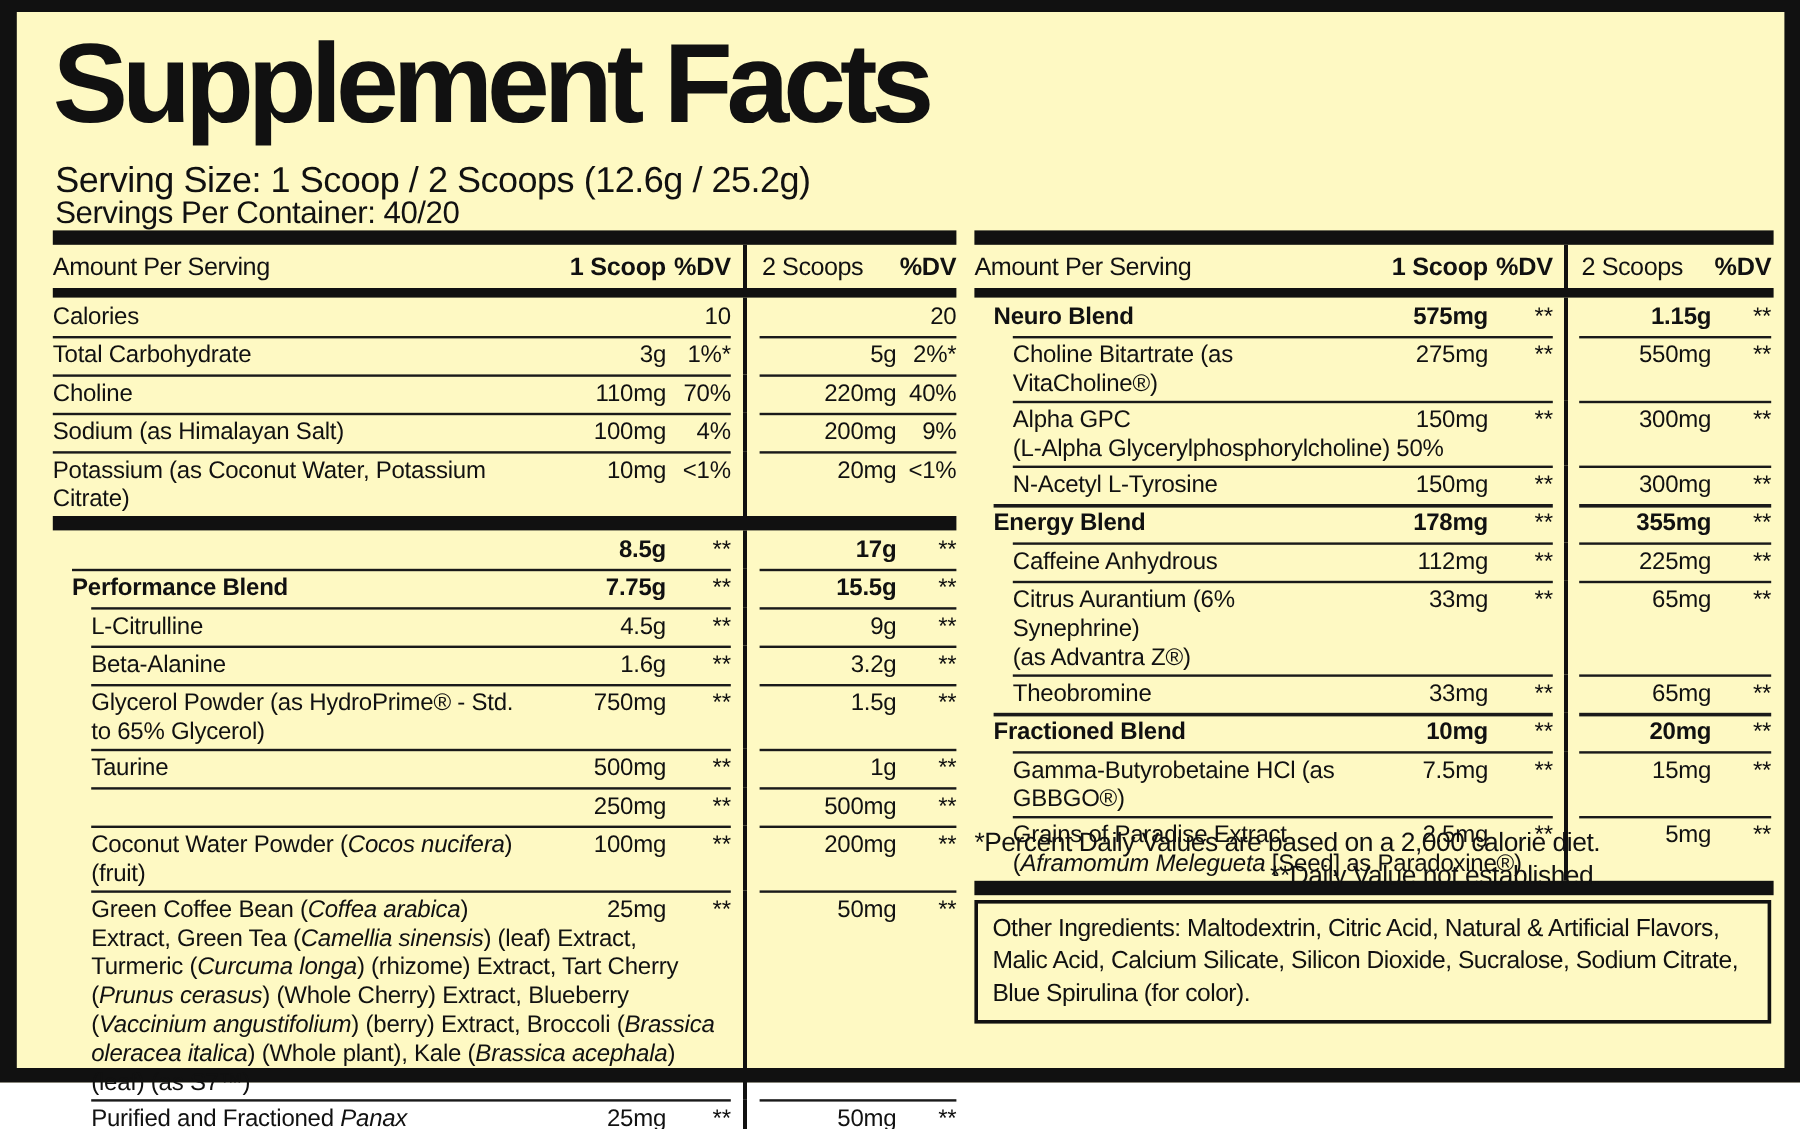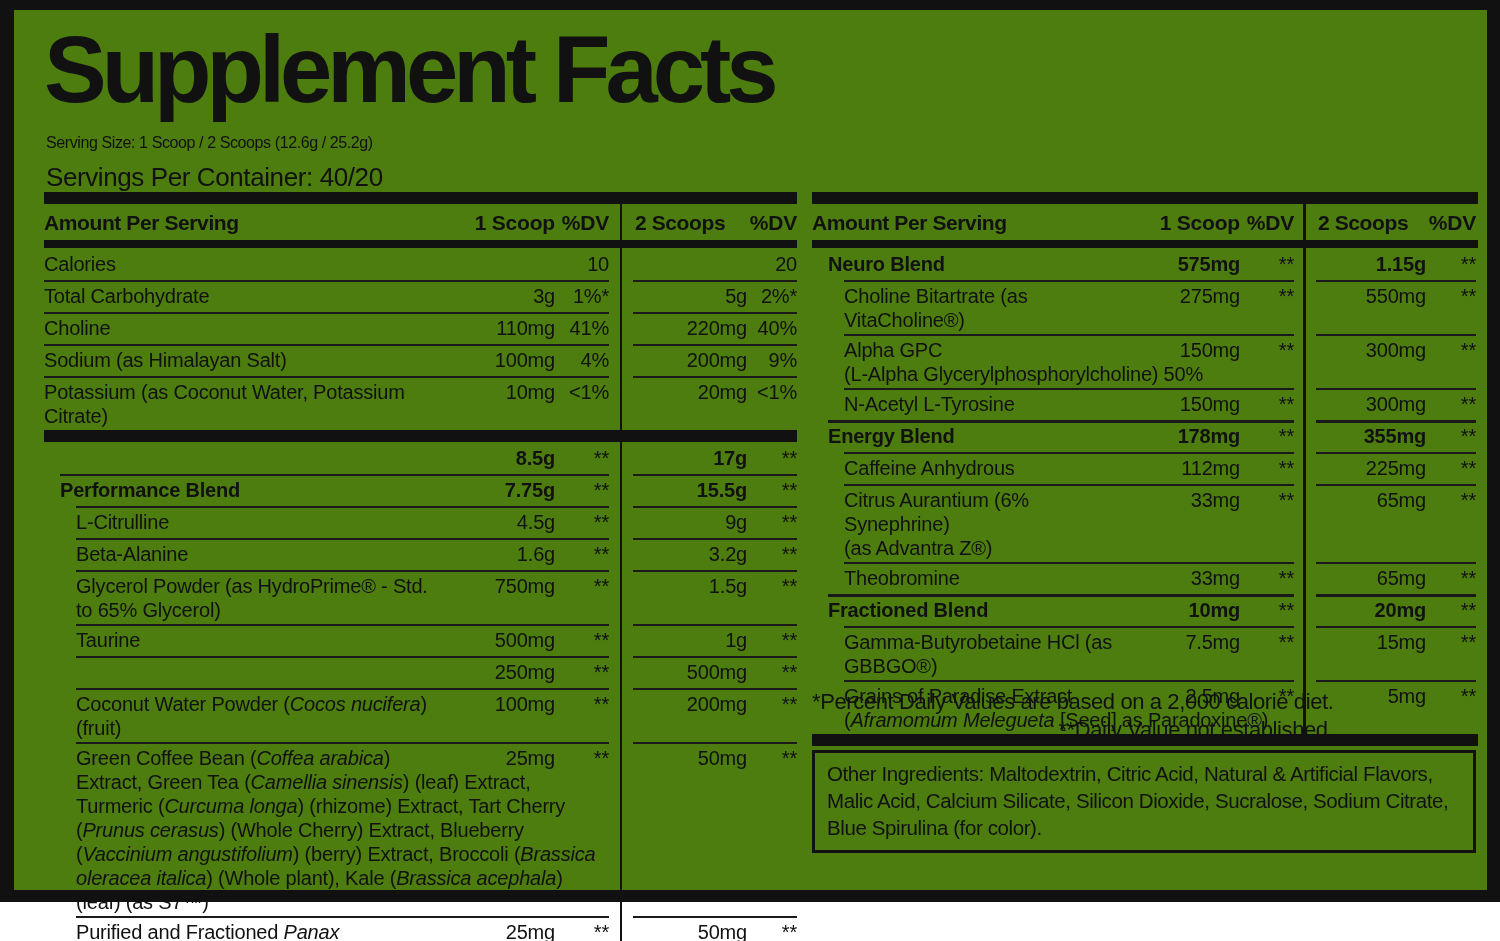--- a/index.html
+++ b/index.html
@@ -1,22 +1,22 @@
 <!DOCTYPE html>
 <html style="--ink: #111111; --rule: #1a1a1a; --muted: #9b9b9b;"><head>
 <meta charset="utf-8">
 <style>
   :root{ --ink:#111111; --rule:#1a1a1a; --muted:#9b9b9b; }
   *{margin:0;padding:0;box-sizing:border-box;}
   html,body{background:#fff;}
   body{font-family:"Liberation Sans","DejaVu Sans",sans-serif;color:var(--ink);width:1500px;height:941px;position:relative;overflow:hidden;letter-spacing:-0.2px;}
   .page{position:absolute;inset:0;background:#fff;}
-  .frame{position:absolute;left:0;top:0;width:1500px;height:902px;border-style:solid;border-color:var(--ink);border-width:10px 13px 12px 14px;background:#4d7c0f;}
+  .frame{position:absolute;left:0;top:0;width:1500px;height:902px;border-style:solid;border-color:var(--ink);border-width:10px 13px 12px 14px;background:#fef9c3;}
   .title{position:absolute;left:30px;top:12px;font-size:94px;line-height:1.02;font-weight:bold;letter-spacing:-5px;color:var(--ink);white-space:nowrap;}
-  .serv1{position:absolute;left:32px;top:124px;font-size:16px;letter-spacing:-0.4px;}
+  .serv1{position:absolute;left:32px;top:124px;font-size:30px;letter-spacing:-0.4px;}
   .serv2{position:absolute;left:32px;top:152px;font-size:26px;letter-spacing:-0.4px;}
 
   .ntable{position:absolute;top:182px;}
   #table-left{left:30px;width:753px;--c1:565px;--c2:24px;--c3:164px;}
   #table-right{left:798px;width:666px;--c1:482px;--c2:22px;--c3:160px;}
   .ntable .trow{display:grid;grid-template-columns:var(--c1) var(--c2) var(--c3);}
   .trow.bar{height:12px;background:var(--ink);}
   .trow.bar.thin{height:8px;}
   .strip{position:relative;min-height:32px;padding:4px 0 2px;font-size:20px;line-height:24px;}
   .lstrip{padding-left:var(--ind,0px);}
@@ -26,21 +26,21 @@
   .vsep{background:linear-gradient(to right,transparent calc(50% - 1.5px),var(--ink) calc(50% - 1.5px),var(--ink) calc(50% + 1.5px),transparent calc(50% + 1.5px));}
   .fl{float:right;text-align:right;white-space:nowrap;}
   .lstrip .dvcol{width:54px;}
   .lstrip .amtcol{width:88px;margin-left:32px;}
   .rstrip{padding-left:2px;}
   .rstrip .dvcol{width:50px;}
   .rstrip .amtcol{width:96px;}
   .nm{display:inline;}
   .b{font-weight:bold;}
   .trow.head .strip{min-height:36px;padding-top:7px;font-size:21px;}
-  .trow.head .nm{font-weight:bold;letter-spacing:-0.4px;}
+  .trow.head .nm{font-weight:normal;letter-spacing:-0.4px;}
   i{font-style:italic;}
 
   .footnotes{position:absolute;left:798px;top:678px;font-size:22px;line-height:28px;letter-spacing:-0.4px;text-align:right;}
   .otherbox{position:absolute;left:798px;top:740px;width:664px;border:3px solid var(--ink);padding:7px 12px 9px 12px;font-size:20.5px;line-height:27px;letter-spacing:-0.4px;}
   .contains{position:absolute;left:810px;top:818px;font-size:20.5px;letter-spacing:-0.4px;}
   .code{position:absolute;right:12px;top:906px;font-size:23px;color:var(--muted);letter-spacing:0px;margin-top:36px;}
 </style>
 </head>
 <body>
 
@@ -75,21 +75,21 @@
         </div>
         <div class="trow">
           <div class="strip lstrip" style="--ind: 0px;"><span class="fl dvcol">1%*</span><span class="fl amtcol">3g</span><span class="nm">Total Carbohydrate</span></div>
           <div class="vsep"></div>
           <div class="strip rstrip">
             <span class="fl dvcol">2%*</span>
             <span class="fl amtcol">5g</span>
           </div>
         </div>
         <div class="trow">
-          <div class="strip lstrip" style="--ind: 0px;"><span class="fl dvcol">41%</span><span class="fl amtcol">110mg</span><span class="nm">Choline</span></div>
+          <div class="strip lstrip" style="--ind: 0px;"><span class="fl dvcol">70%</span><span class="fl amtcol">110mg</span><span class="nm">Choline</span></div>
           <div class="vsep"></div>
           <div class="strip rstrip">
             <span class="fl dvcol">40%</span>
             <span class="fl amtcol">220mg</span>
           </div>
         </div>
         <div class="trow">
           <div class="strip lstrip" style="--ind: 0px;"><span class="fl dvcol">4%</span><span class="fl amtcol">100mg</span><span class="nm">Sodium (as Himalayan Salt)</span></div>
           <div class="vsep"></div>
           <div class="strip rstrip">

